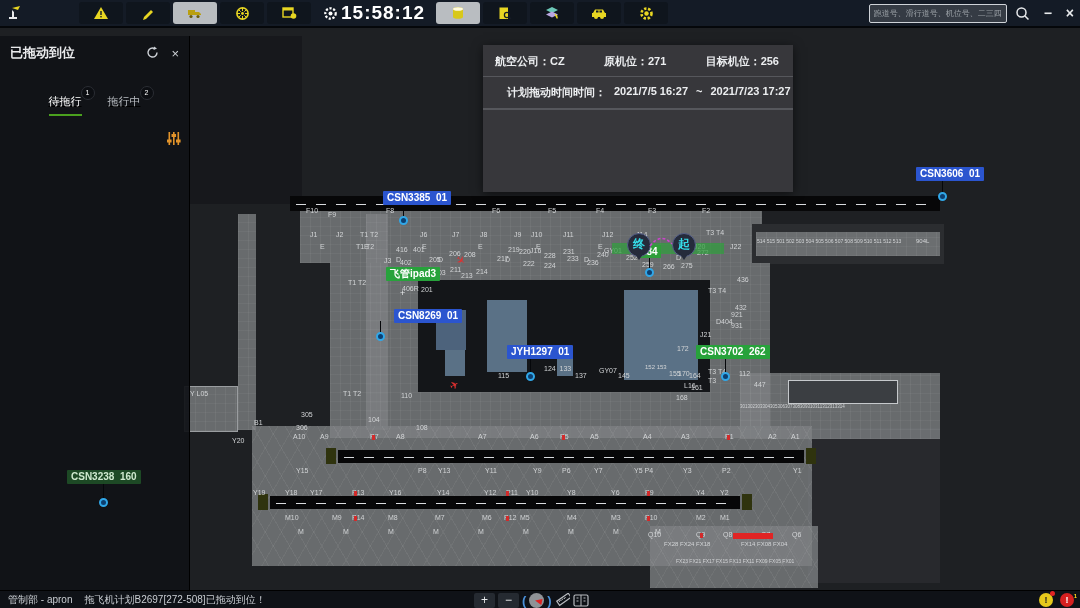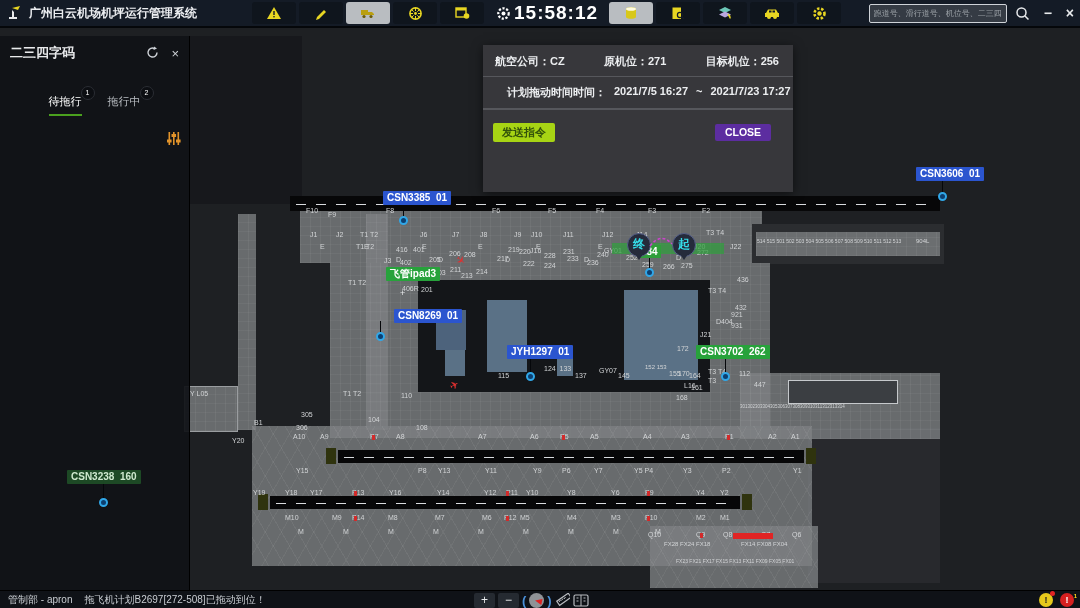--- a/index.html
+++ b/index.html
@@ -40,21 +40,21 @@
   .rbar{position:absolute;background:#e02424;z-index:4;}
   #traffic-layer{position:absolute;left:0;top:0;width:100%;height:100%;z-index:8;}
   #lbl-layer,#red-layer{position:absolute;left:0;top:0;width:100%;height:100%;}
   .cross{position:absolute;color:#e8eaec;font-size:9px;z-index:4;}
 
   
   #panel{position:absolute;left:0;top:36px;width:190px;height:554px;background:rgba(16,18,23,.93);z-index:5;box-sizing:border-box;border-right:1px solid #000;}
   #panel .phead{display:flex;align-items:center;padding:8px 10px 6px 10px;}
   #panel .ptitle{font-size:13px;font-weight:bold;color:#e9eaec;flex:1;}
   #panel .pico{color:#cfd3d8;margin-left:12px;cursor:pointer;font-size:13px;line-height:13px;}
-  .tabs{display:flex;justify-content:center;gap:26px;margin-top:26px;}
+  .tabs{display:flex;justify-content:center;gap:26px;margin-top:26px;text-decoration:underline;}
   .tab{position:relative;font-size:11px;color:#b9bdc2;padding-bottom:5px;cursor:pointer;}
   .tab.active{color:#fff;border-bottom:2px solid #4aa01e;}
   .badge{position:absolute;right:-13px;top:-8px;width:12px;height:12px;border-radius:50%;background:#0c0e12;border:1px solid #2a2d33;color:#fff;font-size:7px;line-height:12px;text-align:center;}
   .itemrow{display:flex;align-items:center;margin:15px 8px 0 14px;}
   .pill{display:flex;align-items:center;height:24px;padding:0 12px 0 4px;border-radius:14px;background:#231e30;border:2px solid #f0258e;box-shadow:0 0 9px 1px rgba(240,37,142,.6);cursor:pointer;}
   .pcirc{width:17px;height:17px;border-radius:50%;background:#6a3bd8;display:flex;align-items:center;justify-content:center;margin-right:8px;}
   .pflight{font-size:10.5px;font-weight:bold;color:#fff;margin-right:10px;}
   .proute{font-size:10.5px;font-weight:bold;color:#fff;}
   .sliders{margin-left:auto;cursor:pointer;}
 
@@ -92,21 +92,20 @@
 </head>
 <body>
 
 <div id="app">
 
   <header id="topbar">
     <svg width="18" height="18" viewBox="0 0 18 18">
       <path d="M3 15 h8 v-2 h-3 v-5 l-2-2 v7 h-3 z" fill="#e8eaec"></path>
       <path d="M6 4 l8-2 -2 4 z" fill="#e8d622"></path>
     </svg>
-    <span class="title">广州白云机场机坪运行管理系统</span>
 
     <div style="width:52px"></div>
 
     <div class="tbtn">
       <svg width="16" height="14" viewBox="0 0 16 14">
         <path d="M8 1 L15 13 H1 Z" fill="#e8d622"></path>
           <rect x="7.3" y="5" width="1.4" height="4" fill="#141b26"></rect>
           <rect x="7.3" y="10" width="1.4" height="1.4" fill="#141b26"></rect>
       </svg>
     </div>
@@ -446,21 +445,21 @@
         <span class="acl green" style="left: 696px; top: 317px;">CSN3702  262</span>
         <i class="lead" style="left: 103px; top: 454px; height: 16px;"></i>
         <i class="dot" style="left: 99px; top: 470px;"></i>
         <span class="acl dark" style="left: 67px; top: 442px;">CSN3238  160</span>
         <span class="acl green" style="left: 386px; top: 239px;">飞管ipad3</span>
       </div>
   </div>
 
   <aside id="panel">
     <div class="phead">
-      <span class="ptitle">二三四字码</span>
+      <span class="ptitle">已拖动到位</span>
       <span class="pico">
         <svg width="13" height="13" viewBox="0 0 13 13">
             <path d="M11 6.5 A4.5 4.5 0 1 1 8.5 2.5" fill="none" stroke="#cfd3d8" stroke-width="1.4"></path>
             <path d="M8 0.5 l3 2 -3.4 1.4 z" fill="#cfd3d8"></path>
           </svg>
       </span>
       <span class="pico">×</span>
     </div>
     <div class="tabs">
       <span class="tab active">
@@ -494,24 +493,20 @@
     </div>
     <div class="dvd"></div>
     <div class="row2">
       <span>计划拖动时间时间：</span>
       <span>2021/7/5 16:27</span>
       <span>~</span>
       <span>2021/7/23 17:27</span>
     </div>
     <div class="dvd"></div>
     <div class="dvd"></div>
-    <div class="btnrow">
-      <span class="btn-send">发送指令</span>
-      <span class="btn-close">CLOSE</span>
-    </div>
   </div>
 
   <footer id="statusbar">
     <span>管制部 - apron</span>
     <span class="msg">拖飞机计划B2697[272-508]已拖动到位！</span>
     <div id="sb-ctl">
       <span class="sbtn">+</span>
       <span class="sbtn">−</span>
       <span class="paren">(</span>
       <span id="compass"></span>

